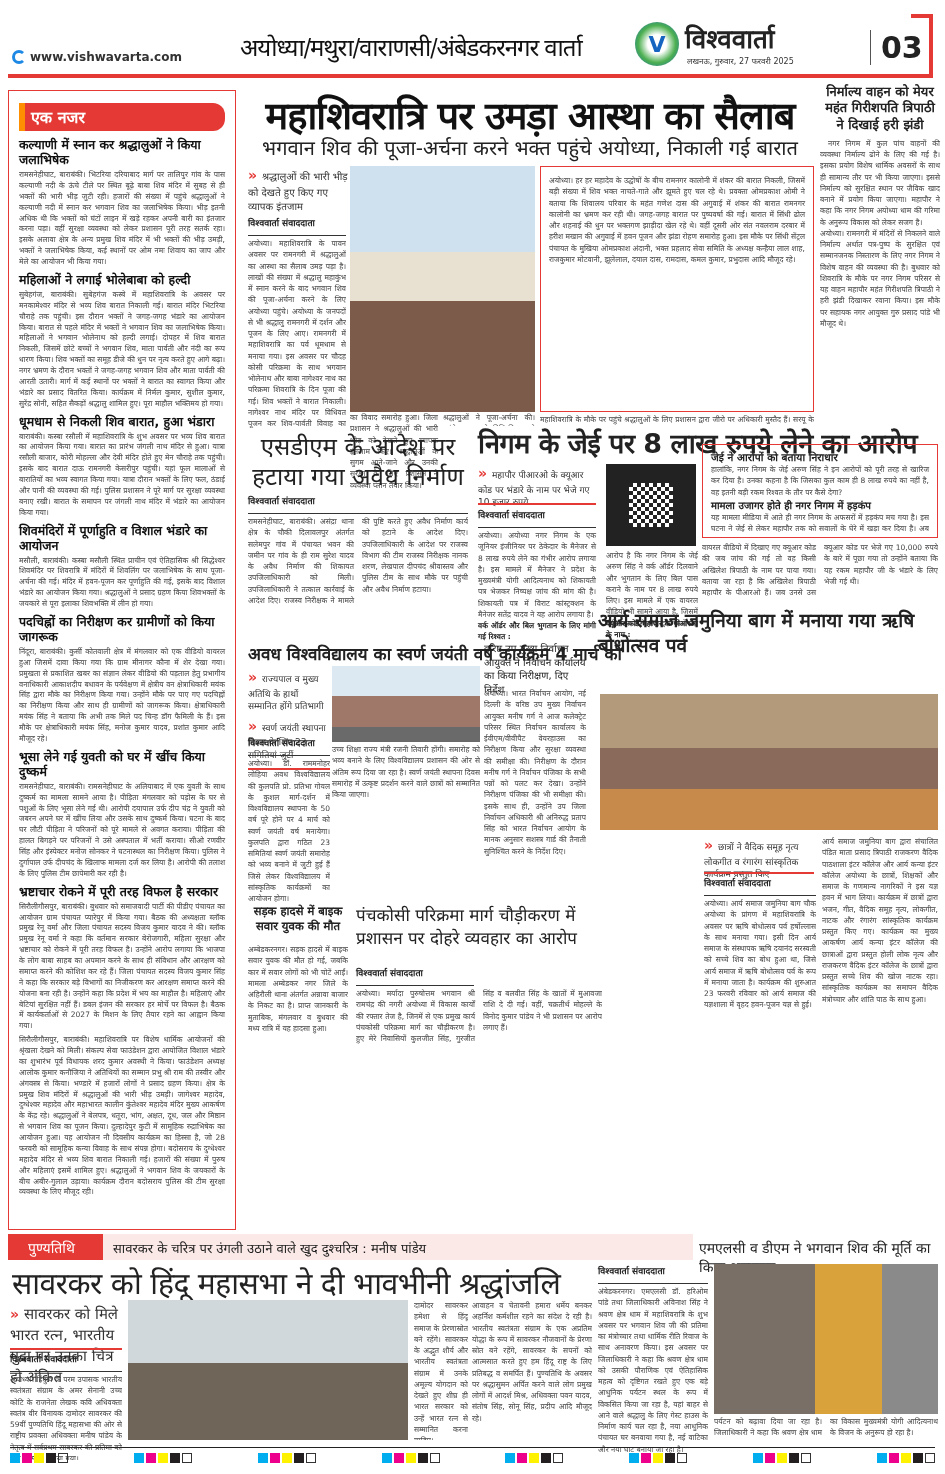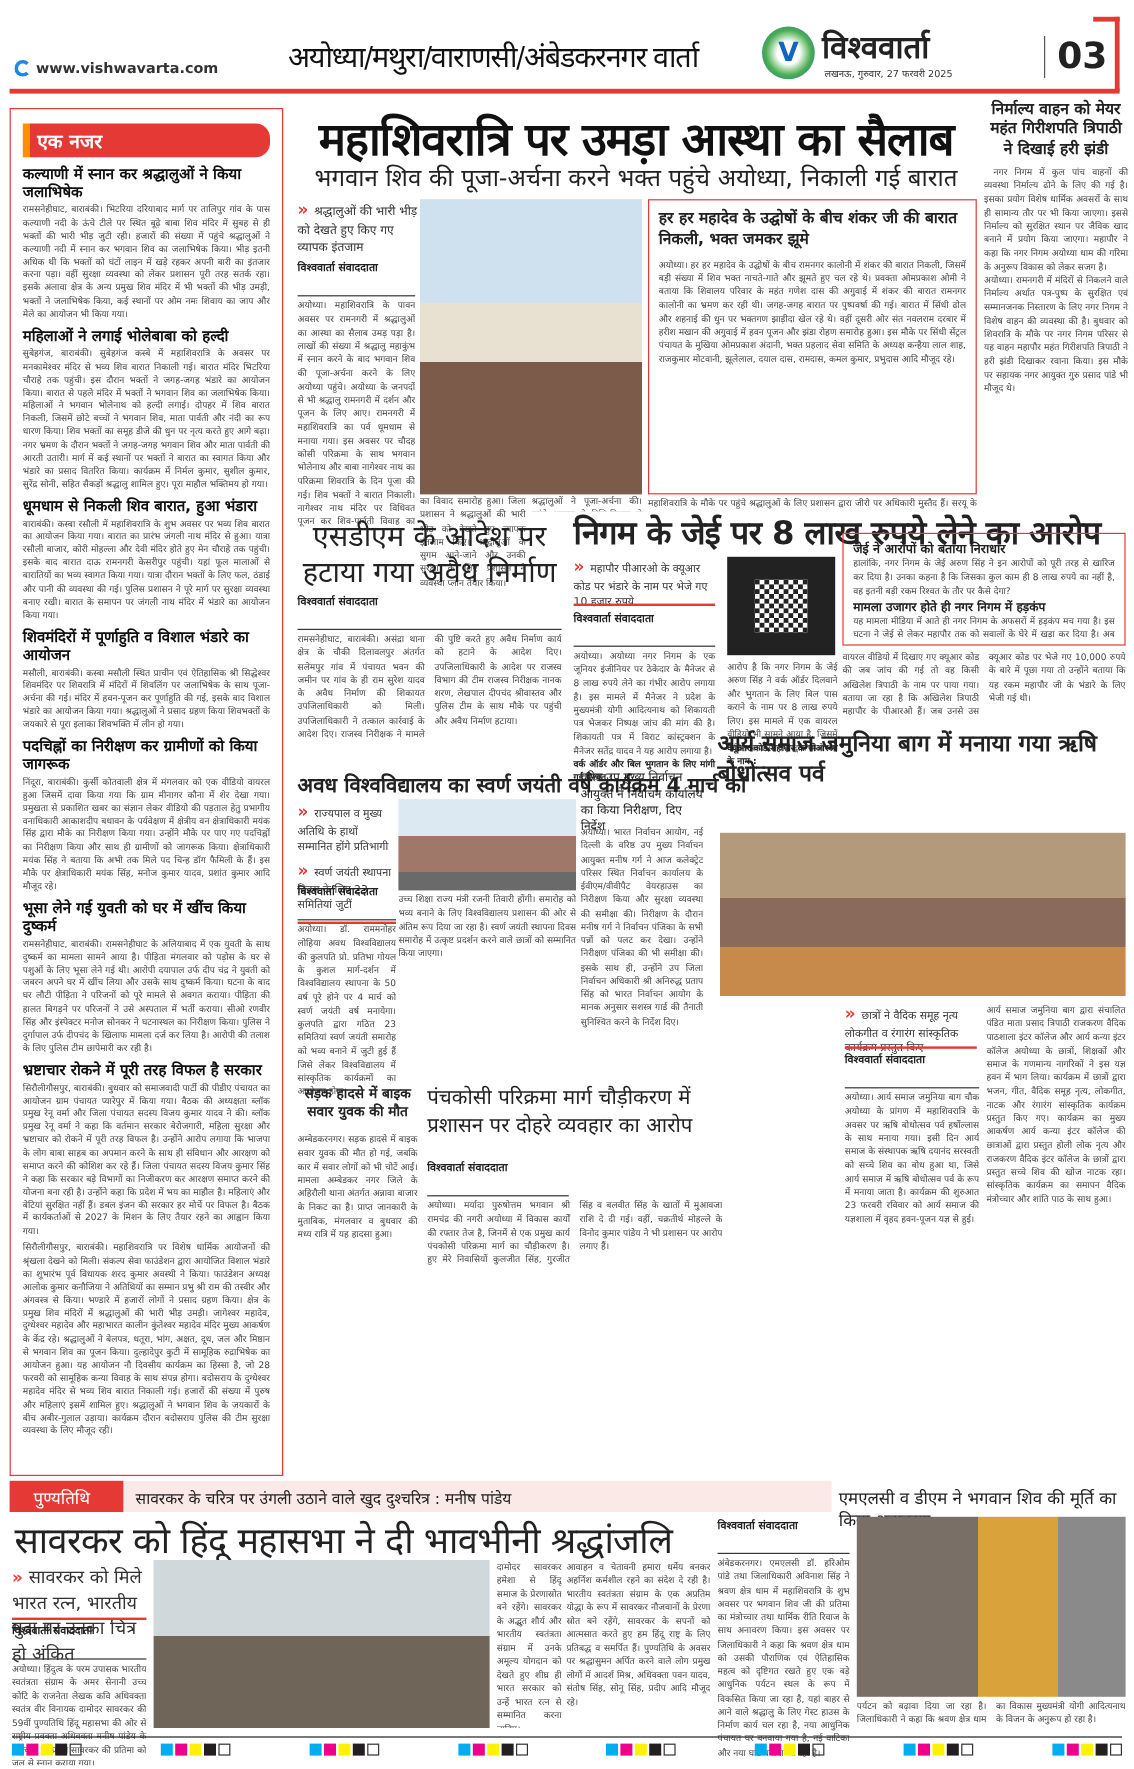--- a/index.html
+++ b/index.html
@@ -16,21 +16,21 @@
 .redline{left:8px;top:74px;width:925px;height:4px;background:#e53935}
 .box{border:1.5px solid #e53935}
 .ek{left:8px;top:90px;width:228px;height:1140px}
 .ek-tag{margin:12px 10px 6px;background:linear-gradient(90deg,#ff8f00 0 6px,#e53935 6px);color:#fff;font-weight:bold;font-size:16px;padding:3px 12px;border-radius:0 12px 12px 0}
 .h2{font-size:12.5px;font-weight:bold;color:#111;line-height:1.2;margin:4px 10px 3px}
 .p{font-size:7.5px;line-height:1.45;color:#444;margin:0 10px 3px;text-align:justify}
 .bighead{font-size:38px;font-weight:bold;color:#111;letter-spacing:-1px}
 .subhead{font-size:20px;color:#222}
 .bullet{font-size:10px;color:#333;line-height:1.4}
 .bullet:before{content:"» ";color:#e53935;font-weight:bold;font-size:14px}
-.byline{font-size:9px;font-weight:bold;border-bottom:1px solid #333;padding-bottom:17px;margin-bottom:2px}
+.byline{font-size:9px;font-weight:bold;border-bottom:1px solid #333;padding-bottom:6px;margin-bottom:2px}
 .photo{background:#8a9aa8;overflow:hidden}
 .redrule{height:2px;background:#e53935}
 .col{font-size:7.5px;line-height:1.5;color:#444;text-align:justify}
 .cmyk{left:10px;top:1447px;width:925px;display:flex;justify-content:space-between;border-top:1.5px solid #222;padding-top:5px}
 .cm{display:flex;gap:2px}
 .cm span{width:10px;height:10px;display:inline-block}
 .punya{left:8px;top:1234px;width:930px;height:26px;display:flex}
 .punya .tag{background:#e53935;color:#fff;font-size:14px;padding:4px 20px;width:95px}
 .punya .txt{background:#fbe9e7;color:#222;font-size:13px;padding:5px 10px;flex:1}
 </style>
@@ -73,21 +73,20 @@
 <div class="abs bullet" style="left:248px;top:166px;width:100px">श्रद्धालुओं की भारी भीड़ को देखते हुए किए गए व्यापक इंतजाम</div>
 <div class="abs photo" style="left:350px;top:166px;width:185px;height:246px;background:linear-gradient(180deg,#cfe0ee 0 35%,#e8e0d0 35% 55%,#7c5b4a 55%)"></div>
 <div class="abs" style="left:248px;top:216px;width:98px">
   <div class="byline">विश्ववार्ता संवाददाता</div>
   <div class="col" style="height:192px;overflow:hidden">अयोध्या। महाशिवरात्रि के पावन अवसर पर रामनगरी में श्रद्धालुओं का आस्था का सैलाब उमड़ पड़ा है। लाखों की संख्या में श्रद्धालु महाकुंभ में स्नान करने के बाद भगवान शिव की पूजा-अर्चना करने के लिए अयोध्या पहुंचे। अयोध्या के जनपदों से भी श्रद्धालु रामनगरी में दर्शन और पूजन के लिए आए। रामनगरी में महाशिवरात्रि का पर्व धूमधाम से मनाया गया। इस अवसर पर चौदह कोसी परिक्रमा के साथ भगवान भोलेनाथ और बाबा नागेश्वर नाथ का परिक्रमा शिवरात्रि के दिन पूजा की गई। शिव भक्तों ने बारात निकाली। नागेश्वर नाथ मंदिर पर विधिवत पूजन कर शिव-पार्वती विवाह का आयोजन किया गया।</div>
 </div>
 <div class="abs col" style="left:350px;top:412px;width:88px">का विवाद समारोह हुआ। जिला प्रशासन ने श्रद्धालुओं की भारी भीड़ को देखते हुए व्यापक इंतजाम किए। श्रद्धालुओं के सुगम आने-जाने और उनकी सुरक्षा के लिए प्रशासन ने व्यवस्था प्लान तैयार किया।</div>
 <div class="abs col" style="left:443px;top:412px;width:92px;height:14px;overflow:hidden">श्रद्धालुओं ने पूजा-अर्चना की। पहुंचे श्रद्धालु ने विधि-विधान से पूजा की। श्रद्धालु प्रशासन की व्यवस्थाओं की सराहना कर रहे हैं।</div>
 
 <div class="abs box" style="left:540px;top:166px;width:274px;height:246px;padding:8px">
-  <div style="font-size:13px;font-weight:bold;line-height:1.3;margin-bottom:6px">हर हर महादेव के उद्घोषों के बीच शंकर जी की बारात निकली, भक्त जमकर झूमे</div>
   <div class="col">अयोध्या। हर हर महादेव के उद्घोषों के बीच रामनगर कालोनी में शंकर की बारात निकली, जिसमें बड़ी संख्या में शिव भक्त नाचते-गाते और झूमते हुए चल रहे थे। प्रवक्ता ओमप्रकाश ओमी ने बताया कि शिवालय परिवार के महंत गणेश दास की अगुवाई में शंकर की बारात रामनगर कालोनी का भ्रमण कर रही थी। जगह-जगह बारात पर पुष्पवर्षा की गई। बारात में सिंधी ढोल और शहनाई की धुन पर भक्तगण झाड़ीदा खेल रहे थे। वहीं दूसरी ओर संत नवलराम दरबार में हरीश मखान की अगुवाई में हवन पूजन और झंडा रोहण समारोह हुआ। इस मौके पर सिंधी सेंट्रल पंचायत के मुखिया ओमप्रकाश अंदानी, भक्त प्रहलाद सेवा समिति के अध्यक्ष कन्हैया लाल शाह, राजकुमार मोटवानी, झूलेलाल, दयाल दास, रामदास, कमल कुमार, प्रभुदास आदि मौजूद रहे।</div>
 </div>
 <div class="abs col" style="left:540px;top:414px;width:274px;height:12px;overflow:hidden">महाशिवरात्रि के मौके पर पहुंचे श्रद्धालुओं के लिए प्रशासन द्वारा जीरो पर अधिकारी मुस्तैद हैं। सरयू के घाटों से लेकर मठ-मंदिरों तक पूरी व्यवस्था की गई है।</div>
 
 <div class="abs" style="left:820px;top:84px;width:120px">
   <div style="font-size:13px;font-weight:bold;line-height:1.25;text-align:center;margin-bottom:5px">निर्माल्य वाहन को मेयर महंत गिरीशपति त्रिपाठी ने दिखाई हरी झंडी</div>
   <div class="col" style="text-indent:8px">नगर निगम में कुल पांच वाहनों की व्यवस्था निर्माल्य ढोने के लिए की गई है। इसका प्रयोग विशेष धार्मिक अवसरों के साथ ही सामान्य तौर पर भी किया जाएगा। इससे निर्माल्य को सुरक्षित स्थान पर जैविक खाद बनाने में प्रयोग किया जाएगा। महापौर ने कहा कि नगर निगम अयोध्या धाम की गरिमा के अनुरूप विकास को लेकर सजग है।</div>
   <div class="col">अयोध्या। रामनगरी में मंदिरों से निकलने वाले निर्माल्य अर्थात पत्र-पुष्प के सुरक्षित एवं सम्मानजनक निस्तारण के लिए नगर निगम ने विशेष वाहन की व्यवस्था की है। बुधवार को शिवरात्रि के मौके पर नगर निगम परिसर से यह वाहन महापौर महंत गिरीशपति त्रिपाठी ने हरी झंडी दिखाकर रवाना किया। इस मौके पर सहायक नगर आयुक्त गुरु प्रसाद पांडे भी मौजूद थे।</div>
 </div>
 

